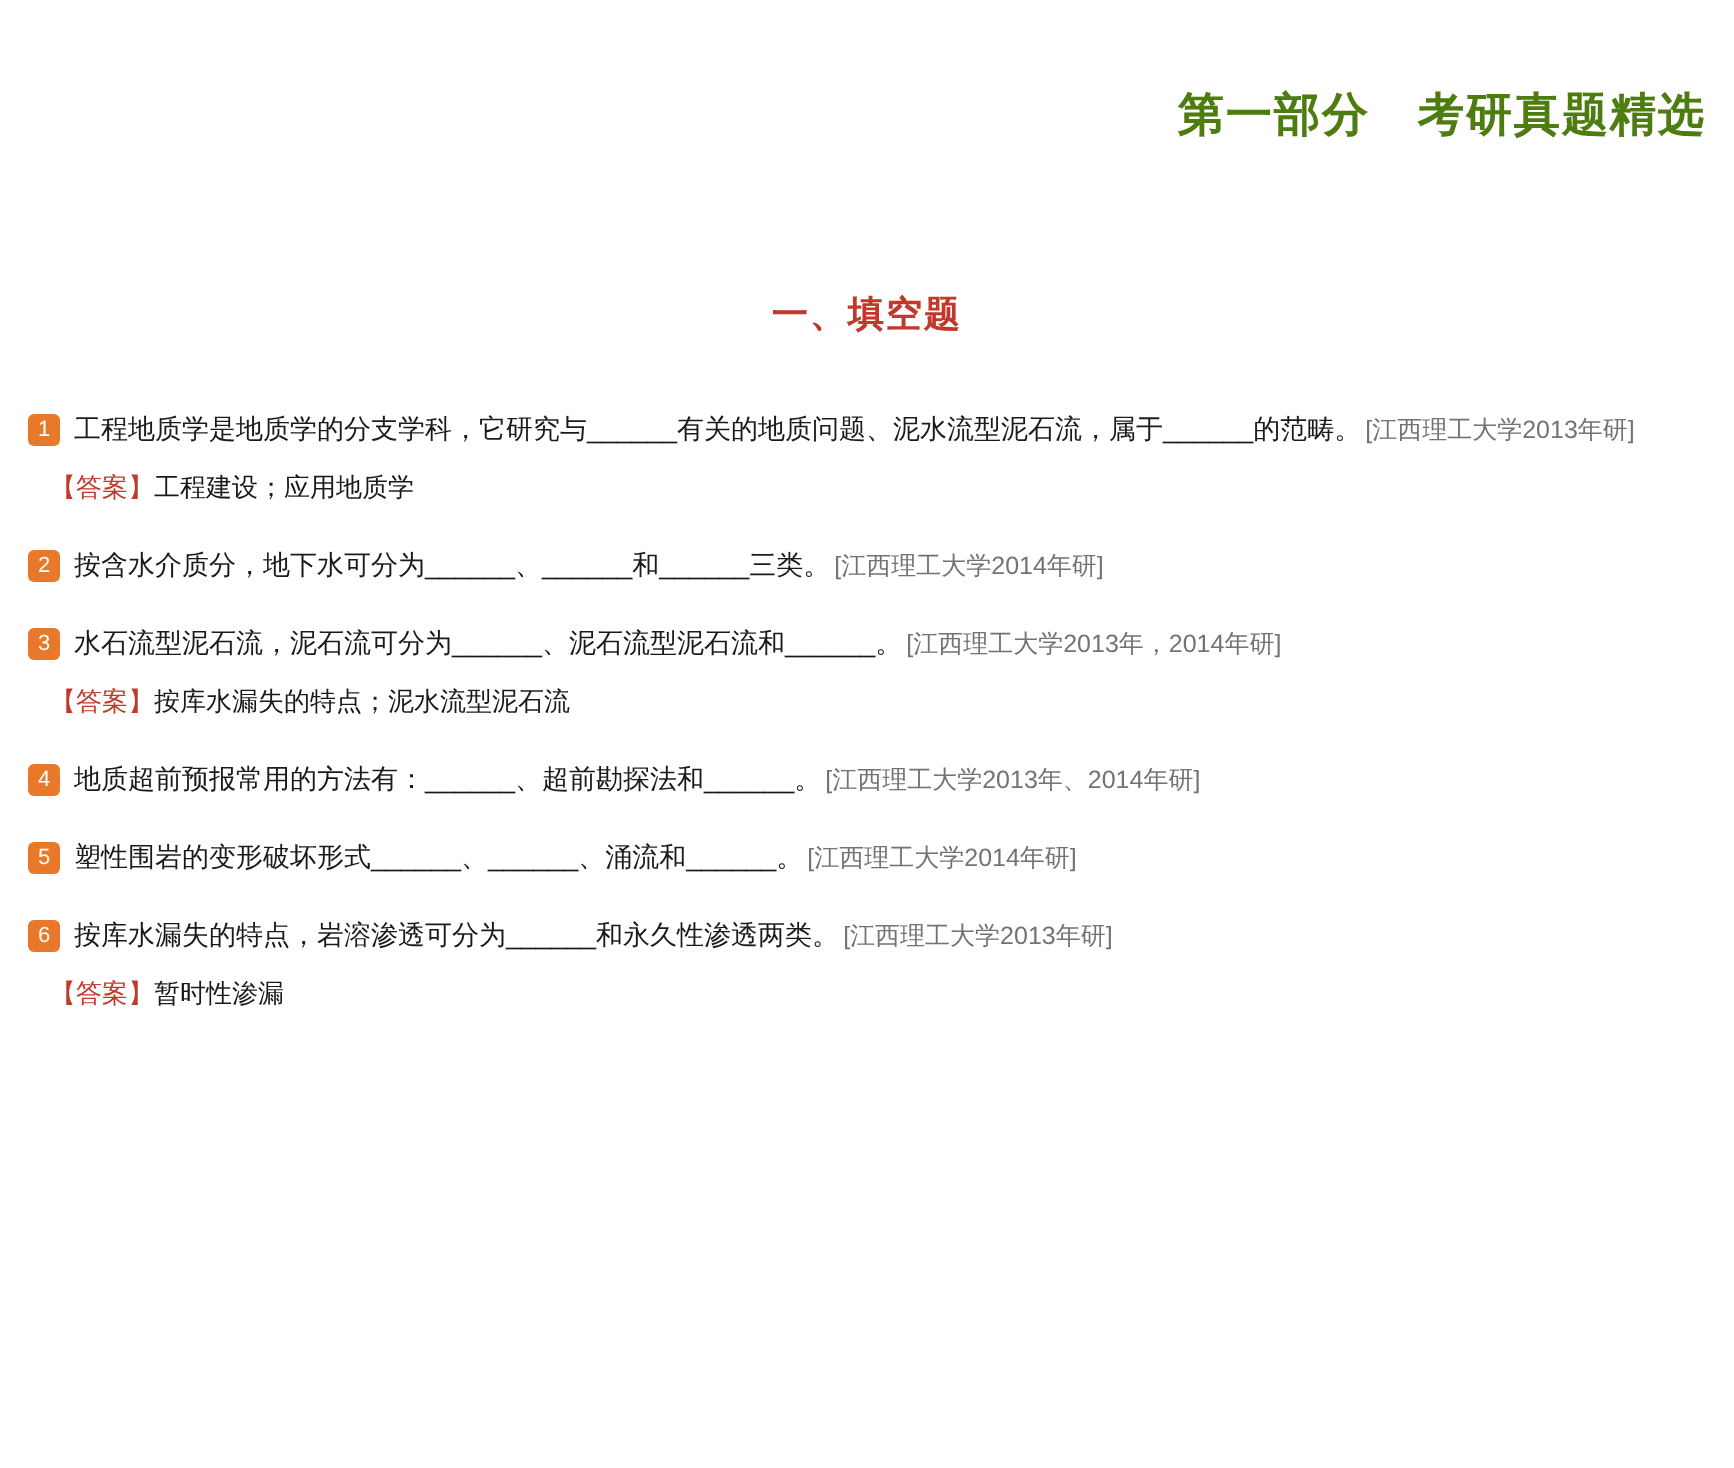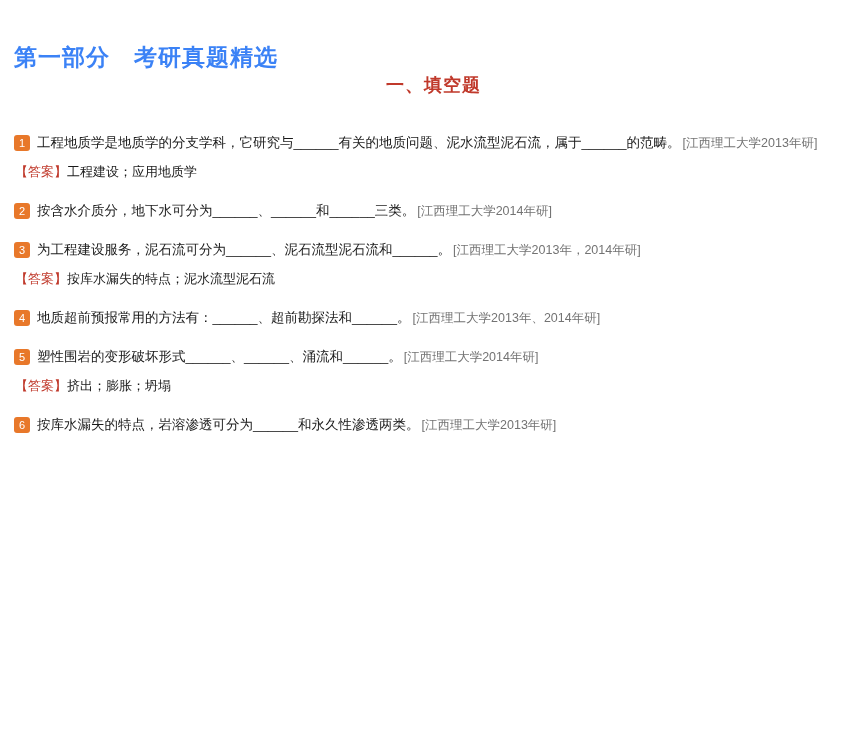--- a/index.html
+++ b/index.html
@@ -15,33 +15,34 @@
     overflow: hidden;
   }
   .page {
     position: relative;
     width: 867px;
     height: 734px;
     box-sizing: border-box;
     padding: 0 14px;
   }
   .part-title {
-    text-align: left;
-    color: #3b82f6;
+    text-align: right;
+    color: #4d7c0f;
     font-weight: bold;
     font-size: 23px;
     letter-spacing: 1px;
     margin-top: 42px;
   }
   .section-title {
     text-align: center;
     color: #c0392b;
     font-weight: bold;
     font-size: 18px;
     letter-spacing: 1px;
+    margin-top: 72px;
   }
   .qa-list {
     margin-top: 36px;
   }
   .qa-item {
     margin-bottom: 19px;
   }
   .q-line {
     display: flex;
     align-items: flex-start;
@@ -68,21 +69,21 @@
   }
   .src {
     color: #737373;
     font-size: 12.5px;
     margin-left: 2px;
   }
   .a-line {
     font-size: 13px;
     line-height: 20px;
     margin-top: 9px;
-    margin-left: 1px;
+    margin-left: 11px;
     color: #1a1a1a;
   }
   .a-tag {
     color: #c0392b;
   }
 </style>
 </head>
 <body>
 
 <div class="page">
@@ -104,41 +105,41 @@
     <div class="qa-item">
       <div class="q-line">
         <span class="q-num">2</span>
         <span class="q-text"><span>按含水介质分，地下水可分为______、______和______三类。</span><span class="src">[江西理工大学2014年研]</span></span>
       </div>
     </div>
 
     <div class="qa-item">
       <div class="q-line">
         <span class="q-num">3</span>
-        <span class="q-text"><span>为工程建设服务，泥石流可分为______、泥石流型泥石流和______。</span><span class="src">[江西理工大学2013年，2014年研]</span></span>
+        <span class="q-text"><span>水石流型泥石流，泥石流可分为______、泥石流型泥石流和______。</span><span class="src">[江西理工大学2013年，2014年研]</span></span>
       </div>
       <div class="a-line"><span class="a-tag">【答案】</span><span>按库水漏失的特点；泥水流型泥石流</span></div>
     </div>
 
     <div class="qa-item">
       <div class="q-line">
         <span class="q-num">4</span>
         <span class="q-text"><span>地质超前预报常用的方法有：______、超前勘探法和______。</span><span class="src">[江西理工大学2013年、2014年研]</span></span>
       </div>
     </div>
 
     <div class="qa-item">
       <div class="q-line">
         <span class="q-num">5</span>
         <span class="q-text"><span>塑性围岩的变形破坏形式______、______、涌流和______。</span><span class="src">[江西理工大学2014年研]</span></span>
       </div>
-      <div class="a-line"><span class="a-tag">【答案】</span><span>挤出；膨胀；坍塌</span></div>
     </div>
 
     <div class="qa-item">
       <div class="q-line">
         <span class="q-num">6</span>
         <span class="q-text"><span>按库水漏失的特点，岩溶渗透可分为______和永久性渗透两类。</span><span class="src">[江西理工大学2013年研]</span></span>
       </div>
+      <div class="a-line"><span class="a-tag">【答案】</span><span>暂时性渗漏</span></div>
     </div>
 
   </div>
 </div>
 
 </body></html>

